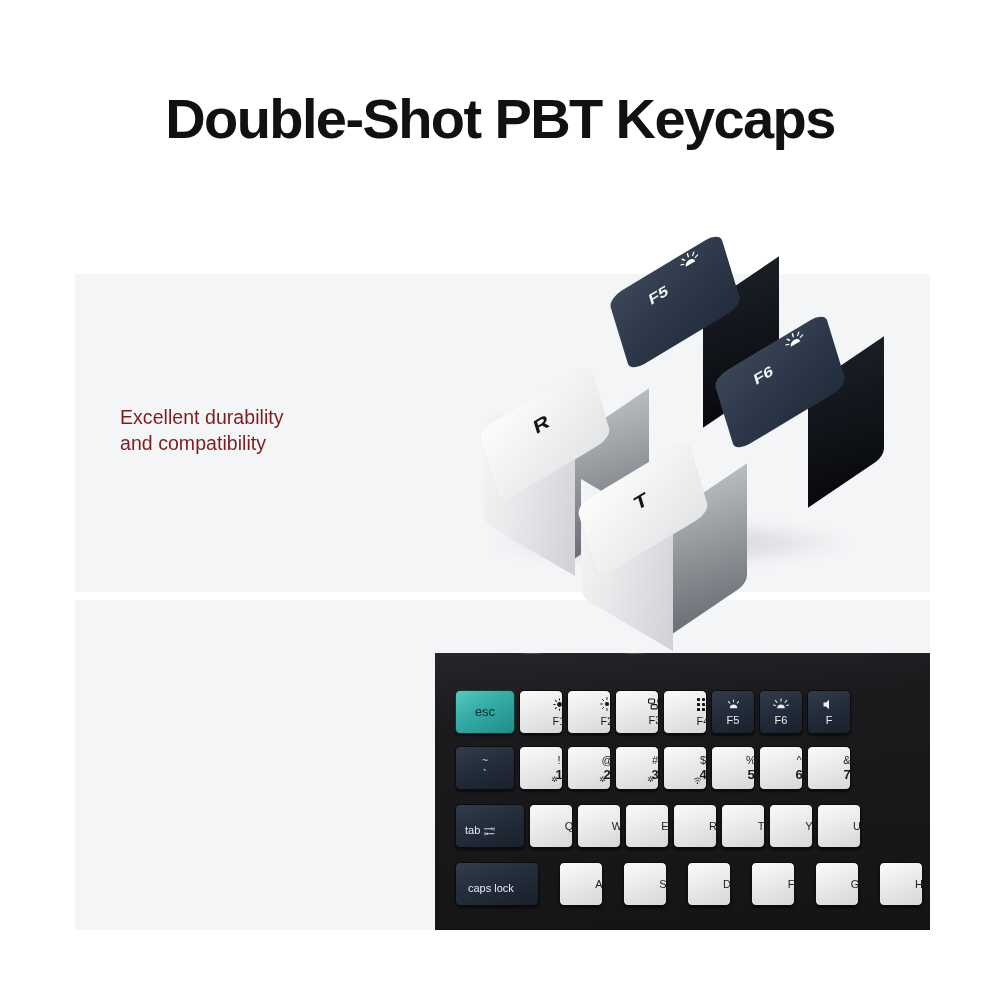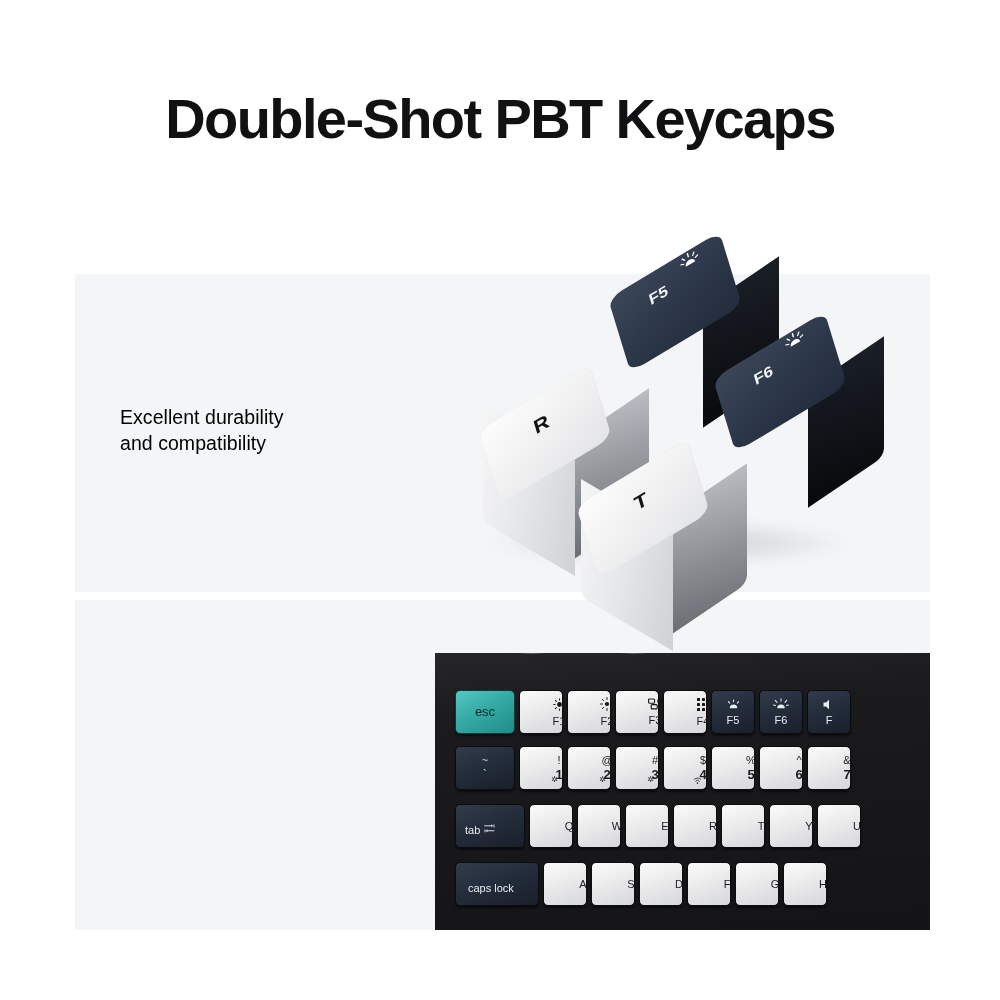--- a/index.html
+++ b/index.html
@@ -24,21 +24,21 @@
   .panel {
     position:absolute; left:75px; width:855px;
     background:#f4f5f7;
     overflow:visible;
   }
   #panel-1 { top:274px; height:318px; }
   #panel-2 { top:600px; height:330px; }
 
   .panel-caption {
     position:absolute; left:45px;
-    font-size:19.5px; line-height:26px; color:#000000;
+    font-size:19.5px; line-height:26px; color:#7f1d1d;
     letter-spacing:0.05px;
     white-space:pre-line;
   }
   #cap-1 { top:130px; }
   #cap-2 { top:122px; }
 
   
   .keycap-scene {
     position:absolute; left:385px; top:-55px;
     width:470px; height:400px;
@@ -136,21 +136,21 @@
   }
   .kb-knob {
     position:absolute; top:-4px; height:5px; width:26px;
     background:linear-gradient(90deg,#2b2b2e,#59595e,#2b2b2e);
     border-radius:2px;
   }
   .kb-row { position:absolute; display:flex; }
   #kb-row-fn  { left:20px; top:37px;  gap:4px; }
   #kb-row-num { left:20px; top:93px;  gap:4px; }
   #kb-row-q   { left:20px; top:151px; gap:4px; }
-  #kb-row-a   { left:20px; top:209px; gap:4px; }
+  #kb-row-a   { left:20px; top:209px; gap:20px; }
 
   .key {
     position:relative;
     width:44px; height:44px;
     border-radius:5px;
     display:flex; flex-direction:column;
     align-items:center; justify-content:center;
     font-size:11px; font-weight:normal;
     flex:0 0 auto;
     box-shadow:0 2px 2px rgba(0,0,0,.55);
@@ -178,21 +178,21 @@
   .key .ico   { font-size:11px; line-height:11px; margin-bottom:4px; }
   .key .lbl   { font-size:11px; line-height:12px; }
   .key .up    { font-size:11px; line-height:12px; margin-bottom:2px; }
   .key .dn    { font-size:13px; line-height:14px; font-weight:bold; }
   .key .corner{
     position:absolute; right:4px; bottom:5px;
     font-size:8px; line-height:8px; color:#2a2b2d;
   }
   .key.wide-label { justify-content:center; }
   .key .wlbl {
-    font-size:11px; display:flex; align-items:flex-start; gap:4px;
+    font-size:11px; display:flex; align-items:flex-end; gap:4px;
     width:100%; padding-left:9px;margin-top:8px;
   }
   .key.esc-face { font-size:13px; }
 
   svg { display:block; }
 </style>
 </head>
 <body>
 
 <div class="page">

